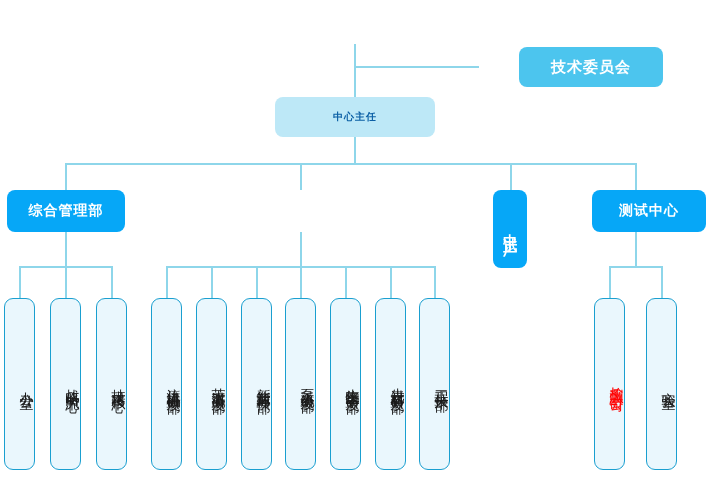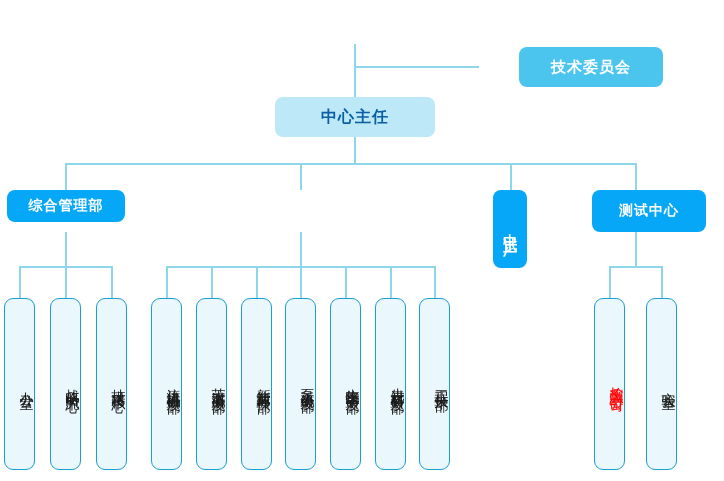--- a/index.html
+++ b/index.html
@@ -38,21 +38,21 @@
     font-size: 15px;
     letter-spacing: 1px;
   }
 
   
   .lvl1b {
     background: #bde8f7;
     color: #0b5fa5;
     border-radius: 8px;
     font-weight: bold;
-    font-size: 16px;
+    font-size: 10px;
     letter-spacing: 1px;
   }
 
   
   .lvl2 {
     background: #06a7f7;
     color: #ffffff;
     border-radius: 8px;
     font-weight: bold;
     font-size: 14px;
@@ -110,21 +110,21 @@
 
   <div class="conn v" style="left:354px; top:137px; height:26px;"></div>
 
   <div class="conn h" style="left:65px; top:163px; width:572px;"></div>
 
   <div class="conn v" style="left:65px; top:163px; height:27px;"></div>
   <div class="conn v" style="left:300px; top:163px; height:27px;"></div>
   <div class="conn v" style="left:510px; top:163px; height:27px;"></div>
   <div class="conn v" style="left:635px; top:163px; height:27px;"></div>
 
-  <div class="node lvl2" style="left:7px; top:190px; width:118px; height:32px;">综合管理部</div>
+  <div class="node lvl2" style="left:7px; top:190px; width:118px; height:42px;">综合管理部</div>
 
 
   <div class="node lvl2 vertical" style="left:493px; top:190px; width:34px; height:78px;">中试工厂</div>
 
   <div class="node lvl2" style="left:578px; top:190px; width:114px; height:42px;margin-left:14px;">测试中心</div>
 
   <div class="conn v" style="left:65px; top:232px; height:34px;"></div>
   <div class="conn h" style="left:19px; top:266px; width:93px;"></div>
   <div class="conn v" style="left:19px; top:266px; height:32px;"></div>
   <div class="conn v" style="left:65px; top:266px; height:32px;"></div>

